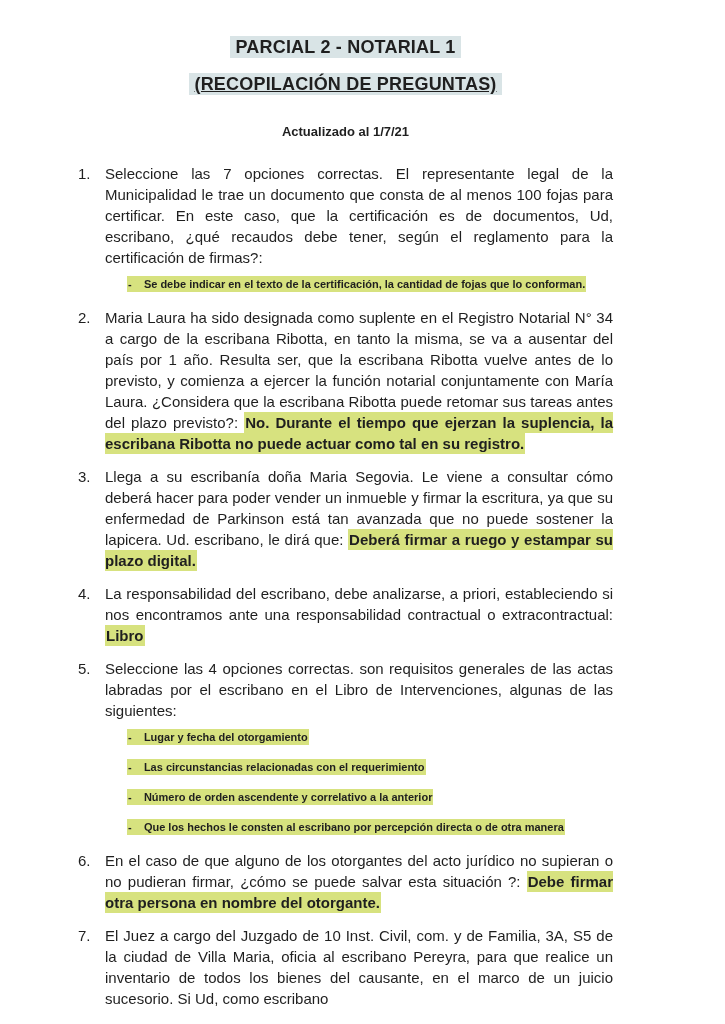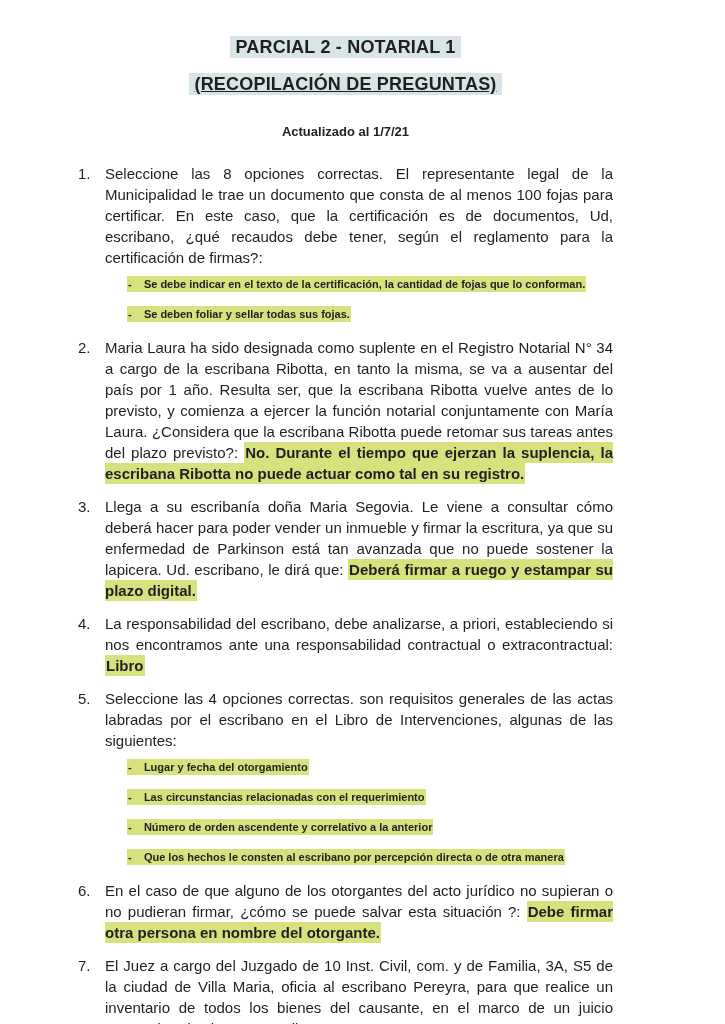--- a/index.html
+++ b/index.html
@@ -95,24 +95,23 @@
   <div class="header">
     <p class="title-line"><mark>PARCIAL 2 - NOTARIAL 1</mark></p>
     <p class="title-line"><mark>(RECOPILACIÓN DE PREGUNTAS)</mark></p>
     <div class="updated">Actualizado al 1/7/21</div>
   </div>
 
   <div class="questions">
       <div class="q-row">
         <div class="q-num">1.</div>
         <div class="q-body">
-          <p class="q-text">Seleccione las 8 opciones correctas. El representante legal de la Municipalidad le trae un documento que consta de al menos 100 fojas para certificar. En este caso, que la certificación es de documentos, Ud, escribano, ¿qué recaudos debe tener, según el reglamento para la certificación de firmas?:</p>
+          <p class="q-text">Seleccione las 7 opciones correctas. El representante legal de la Municipalidad le trae un documento que consta de al menos 100 fojas para certificar. En este caso, que la certificación es de documentos, Ud, escribano, ¿qué recaudos debe tener, según el reglamento para la certificación de firmas?:</p>
           <div class="bullet-list">
             <p class="bullet"><mark class="ans">-&nbsp;&nbsp;&nbsp;&nbsp;Se debe indicar en el texto de la certificación, la cantidad de fojas que lo conforman.</mark></p>
-            <p class="bullet"><mark class="ans">-&nbsp;&nbsp;&nbsp;&nbsp;Se deben foliar y sellar todas sus fojas.</mark></p>
           </div>
         </div>
       </div>
       <div class="q-row">
         <div class="q-num">2.</div>
         <div class="q-body">
           <p class="q-text">Maria Laura ha sido designada como suplente en el Registro Notarial N° 34 a cargo de la escribana Ribotta, en tanto la misma, se va a ausentar del país por 1 año. Resulta ser, que la escribana Ribotta vuelve antes de lo previsto, y comienza a ejercer la función notarial conjuntamente con María Laura. ¿Considera que la escribana Ribotta puede retomar sus tareas antes del plazo previsto?: <mark class="ans">No. Durante el tiempo que ejerzan la suplencia, la escribana Ribotta no puede actuar como tal en su registro.</mark></p>
         </div>
       </div>
       <div class="q-row">

